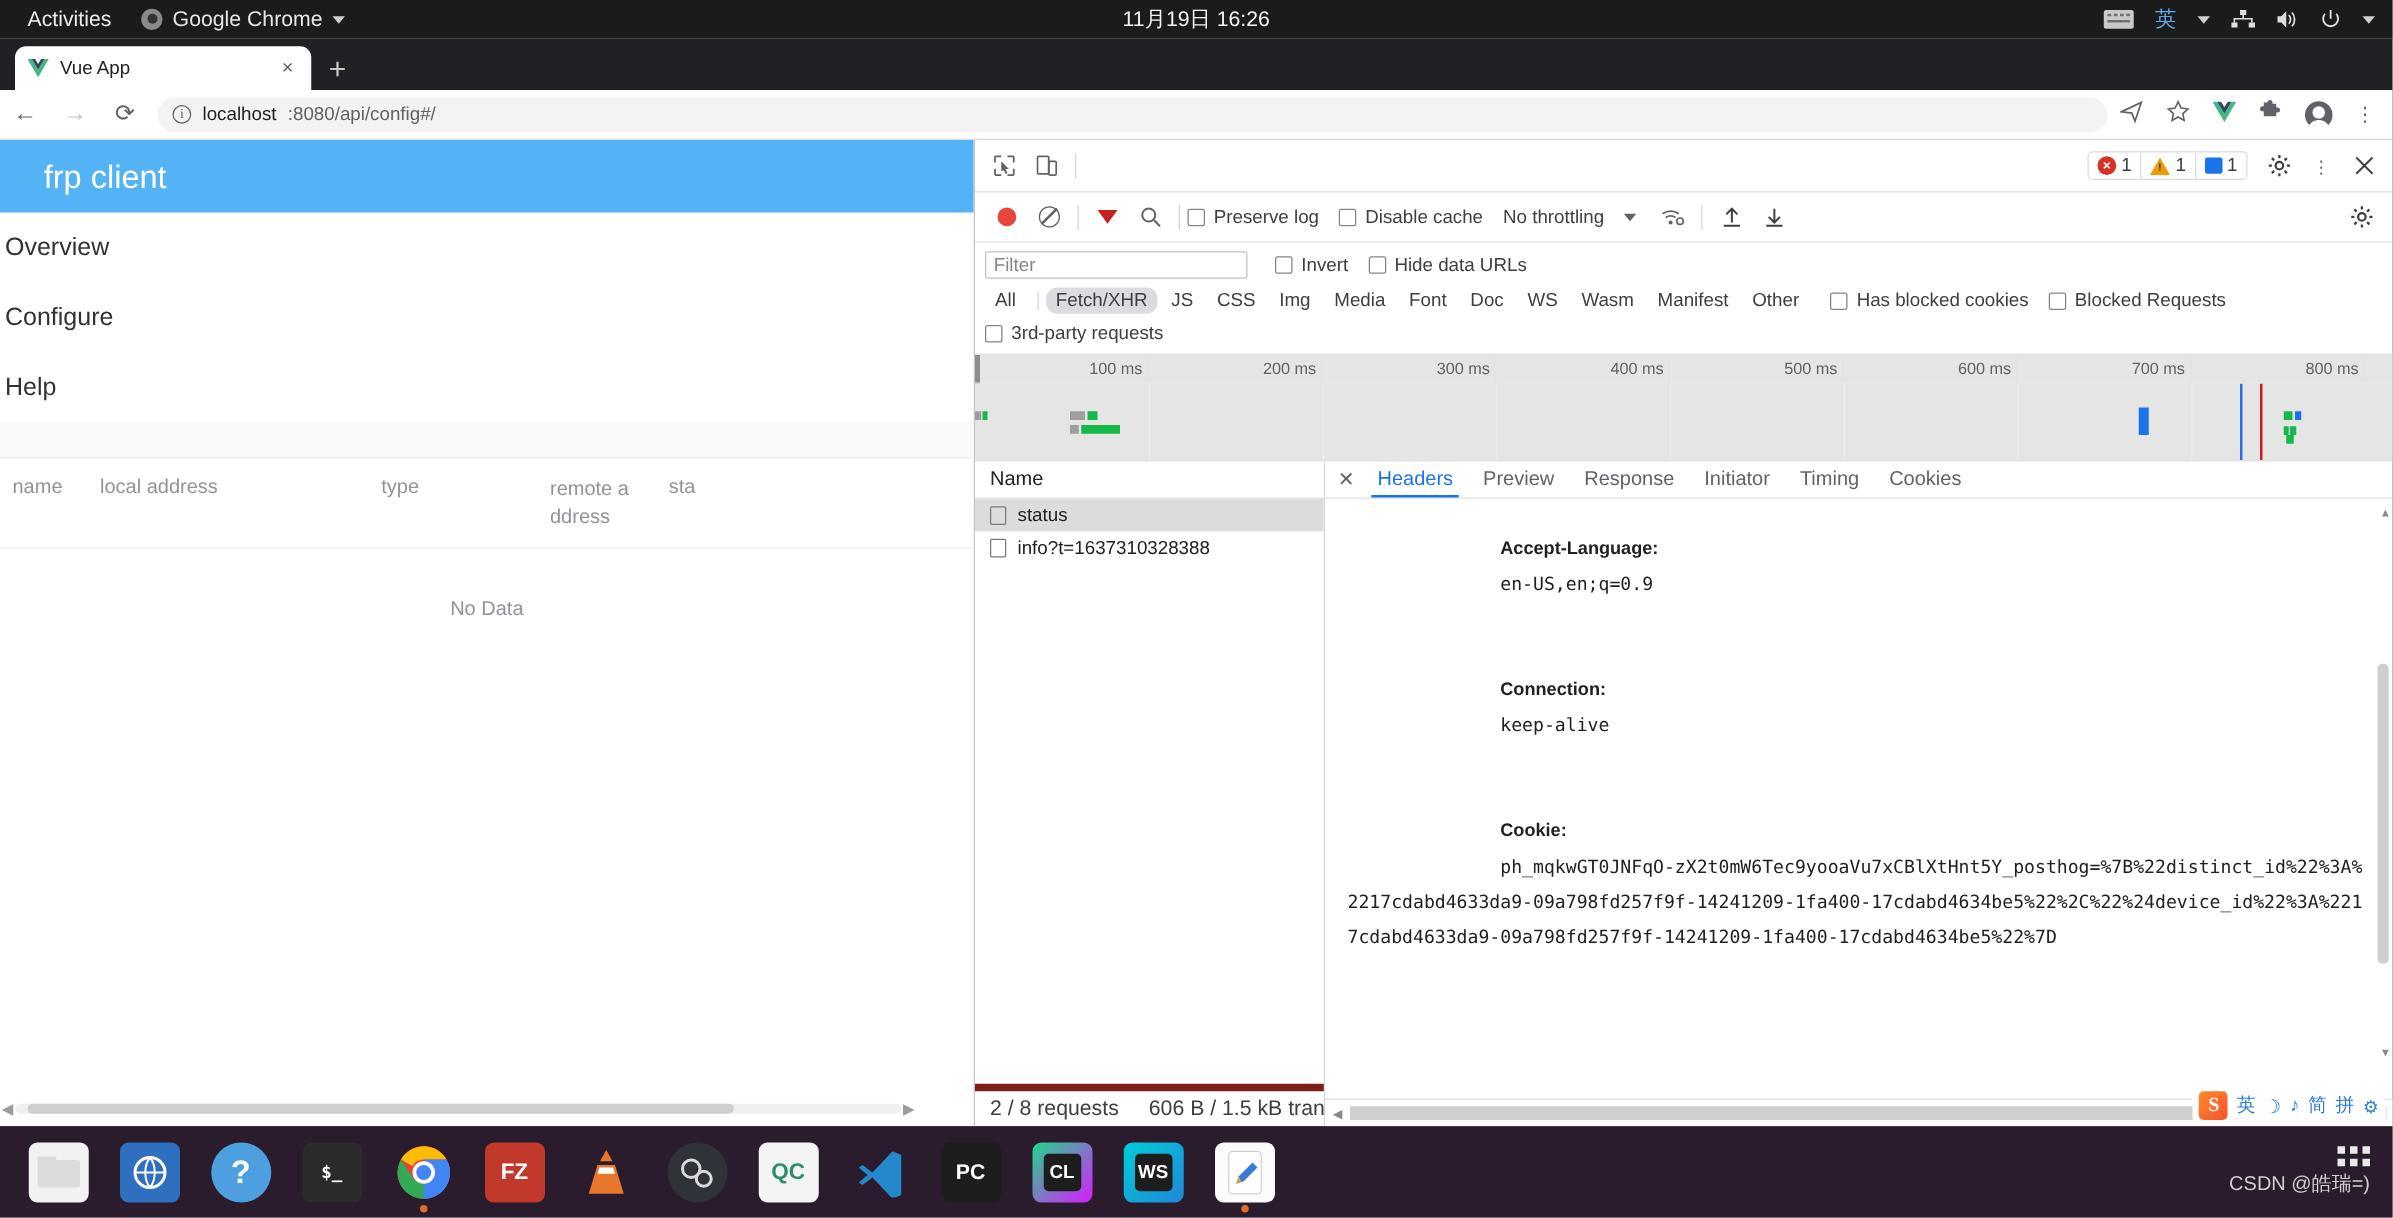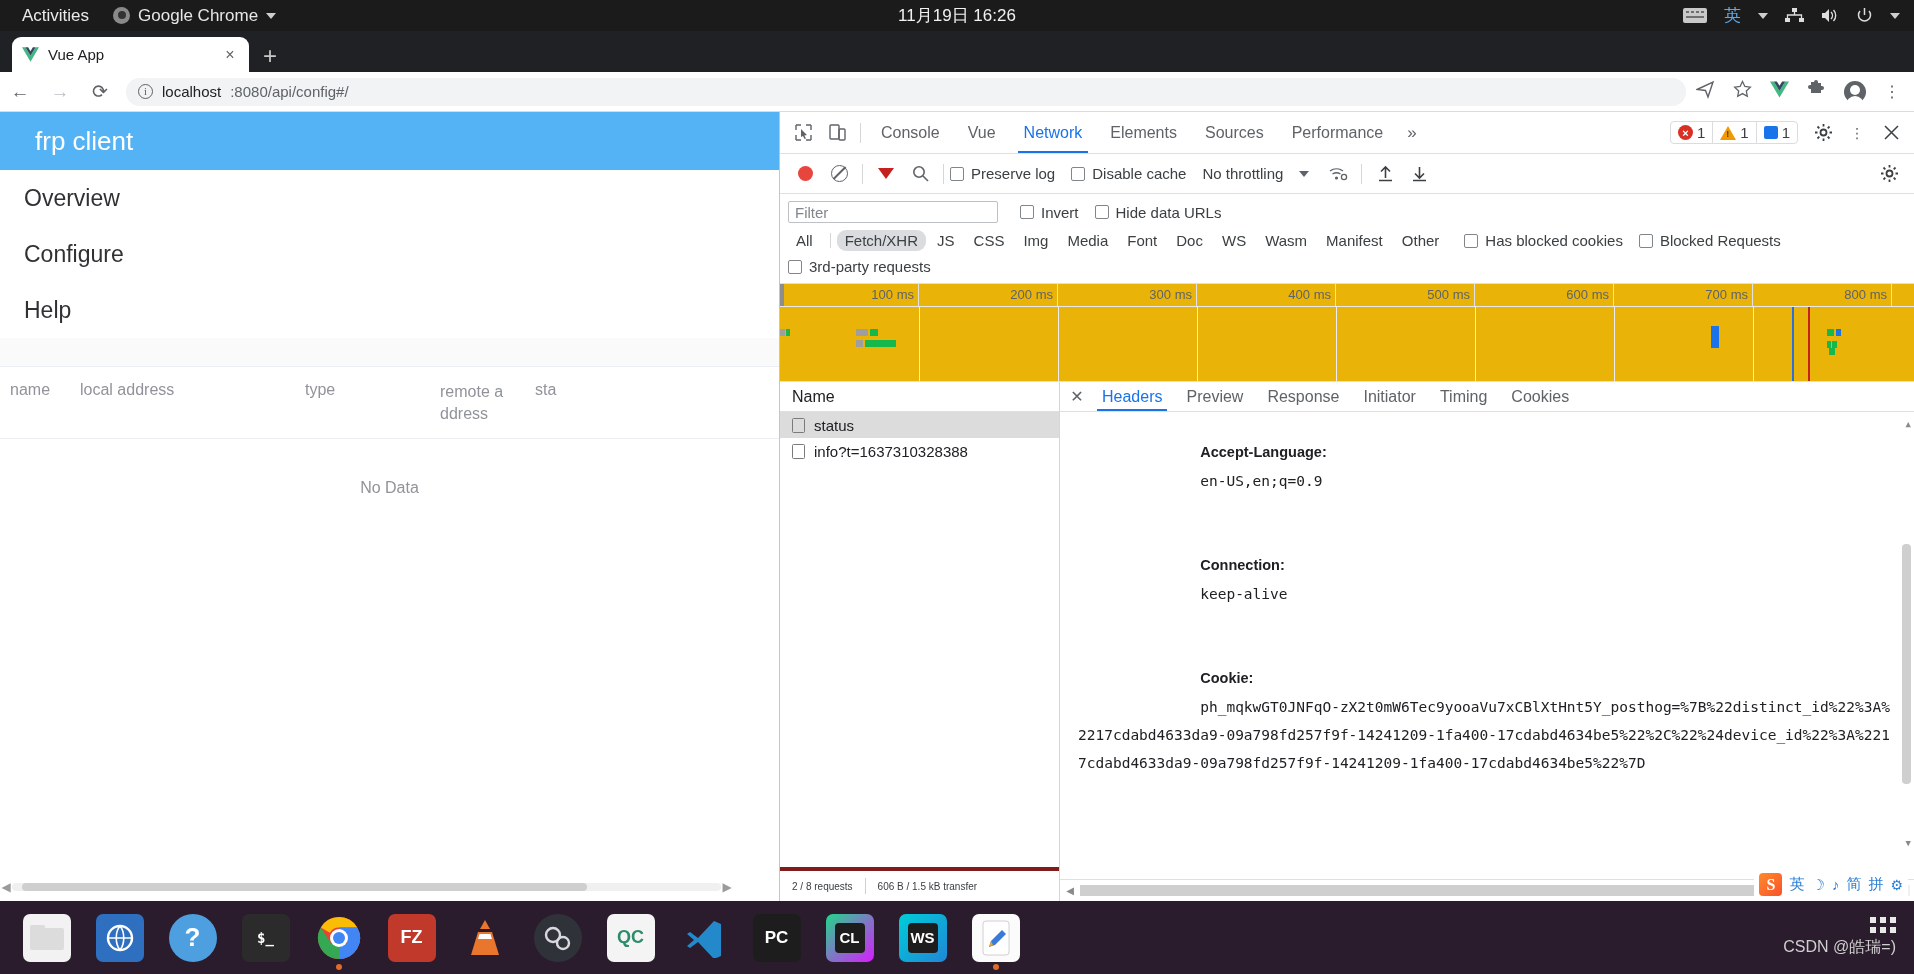--- a/index.html
+++ b/index.html
@@ -84,21 +84,21 @@
   .avatar-circle{ width:22px;height:22px;border-radius:50%;background:#5f6368;display:inline-block;position:relative;}
   .avatar-circle::after{content:"";position:absolute;left:6px;top:4px;width:10px;height:10px;border-radius:50%;background:#fff;}
   .avatar-circle::before{content:"";position:absolute;left:2px;top:15px;width:18px;height:10px;border-radius:9px 9px 0 0;background:#fff;}
 
   
   .viewport-row{ display:flex; height:789px; }
   .page-pane{ width:780px; background:#fff; position:relative; overflow:hidden; border-right:1px solid #c6c6c6;}
   .frp-header{ height:58px; background:#54b3f5; display:flex; align-items:center; padding-left:35px; }
   .frp-title{ color:#fff; font-size:26px; }
   .frp-nav{ padding:0; }
-  .frp-nav-item{ height:56px; display:flex; align-items:center; padding-left:24px; font-size:23px; color:#303133;}
+  .frp-nav-item{ height:56px; display:flex; align-items:center; padding-left:4px; font-size:20px; color:#303133;}
   .frp-spacer{ height:29px; background:#fafafa; border-bottom:1px solid #ebeef5;}
   .frp-table{ width:100%; }
   .frp-thead{ display:flex; border-bottom:1px solid #ebeef5; color:#909399; font-size:16px; }
   .frp-th{ padding:14px 0 14px 0; }
   .th-name{ width:80px; padding-left:10px;}
   .th-type{ width:135px;}
   .th-local{ width:225px;}
   .th-plugin{ width:180px;}
   .th-remote{ width:95px; line-height:1.35;}
   .th-status{ width:60px;}
@@ -158,42 +158,42 @@
     width:210px; height:22px; border:1px solid #bdc1c6; border-radius:2px; background:#fff;
     font-size:15px; color:#80868b; padding:0 6px; display:flex; align-items:center; margin-right:22px;
   }
   .dt-typerow{ padding:7px 8px 0 8px; display:flex; align-items:center; flex-wrap:wrap; gap:0;}
   .type-chip{ font-size:15px; color:#3c4043; padding:2px 8px; border-radius:9px; margin-right:3px; white-space:nowrap;}
   .type-chip.sel{ background:#dadce0; }
   .type-vdiv{ width:1px; height:15px; background:#d6d6d6; margin:0 6px;}
   .dt-thirdrow{ padding:7px 8px 8px 8px; display:flex; align-items:center;}
 
   .dt-overview{
-    height:99px; border-top:1px solid #e0e0e0; border-bottom:1px solid #e0e0e0;
-    position:relative; background:#eab308; overflow:hidden;
+    height:86px; border-top:1px solid #e0e0e0; border-bottom:1px solid #e0e0e0;
+    position:relative; background:#e5e5e5; overflow:hidden;
   }
   .ov-ruler{ height:23px; position:relative; border-bottom:1px solid #e8e8e8;}
   .ov-tick{ position:absolute; top:0; bottom:0; border-right:1px solid #e2e2e2;}
   .ov-tick span{ position:absolute; right:4px; top:3px; font-size:13px; color:#5f6368; white-space:nowrap;}
   .ov-grid{ position:absolute; top:23px; bottom:0; border-right:1px solid #ededed;}
   .ov-leftbar{ position:absolute; left:0; top:0; width:4px; height:23px; background:#8d8d8d;}
   .ov-bar{ position:absolute; height:7px; }
   .ov-line{ position:absolute; top:23px; bottom:0; width:1.5px;}
 
   .dt-body{ flex:1; display:flex; min-height:0;}
   .req-pane{ width:280px; border-right:1px solid #d6d6d6; display:flex; flex-direction:column; min-width:0;}
   .req-head{ height:30px; display:flex; align-items:center; padding-left:12px; font-size:16px; color:#202124;
              border-bottom:1px solid #e0e0e0; background:#fff;}
   .req-row{ height:26px; display:flex; align-items:center; padding-left:12px; gap:9px; font-size:15px; color:#202124;}
   .req-row.sel{ background:#dcdcdc;}
   .req-ico{ width:13px;height:15px;border:1.4px solid #7a7a7a;border-radius:1.5px;flex:none;}
   .req-list{ flex:1; overflow:hidden;}
   .req-footer{
-    height:34px; border-top:4px solid #7f1d1d; display:flex; align-items:center; gap:0;
-    font-size:10px; color:#3c4043; padding-left:12px; white-space:nowrap;
+    height:34px; border-top:6px solid #7f1d1d; display:flex; align-items:center; gap:0;
+    font-size:17px; color:#3c4043; padding-left:12px; white-space:nowrap;
   }
   .rf-sep{ width:1px;height:16px;background:#d0d0d0;margin:0 12px;}
 
   .detail-pane{ flex:1; display:flex; flex-direction:column; min-width:0;}
   .detail-tabs{ height:30px; display:flex; align-items:center; border-bottom:1px solid #e0e0e0; padding-left:4px;}
   .dtab-close{ width:26px; text-align:center; color:#5f6368; font-size:16px;}
   .dtab{ padding:0 12px; height:100%; display:flex; align-items:center; font-size:16px; color:#5f6368; position:relative;}
   .dtab.active{ color:#1a73e8;}
   .dtab.active::after{ content:""; position:absolute; left:7px; right:7px; bottom:0; height:2.5px; background:#1a73e8;}
   .headers-scroll{
@@ -378,29 +378,20 @@
               <path d="M6 5l6 6-2.6.4 1.6 3-1.4.7-1.6-3L6 13z" fill="#5f6368"></path>
             </svg>
         </span>
         <span class="dt-icon-btn">
           <svg width="17" height="17" viewBox="0 0 17 17">
               <rect x="1" y="1" width="9" height="14" rx="1" fill="none" stroke="#5f6368" stroke-width="1.4"></rect>
               <rect x="10" y="5" width="6" height="11" rx="1" fill="none" stroke="#5f6368" stroke-width="1.4"></rect>
             </svg>
         </span>
         <span class="dt-sep"></span>
-        <div class="dt-tabs">
-          <span class="dt-tab">Console</span>
-          <span class="dt-tab">Vue</span>
-          <span class="dt-tab active">Network</span>
-          <span class="dt-tab">Elements</span>
-          <span class="dt-tab">Sources</span>
-          <span class="dt-tab">Performance</span>
-          <span class="dt-tab chev">»</span>
-        </div>
         <div class="dt-right">
           <div class="badge-group">
             <span class="badge">
               <span class="err-dot">×</span>
               <span>1</span>
             </span>
             <span class="badge">
               <span class="warn-tri"></span>
               <span>1</span>
             </span>

